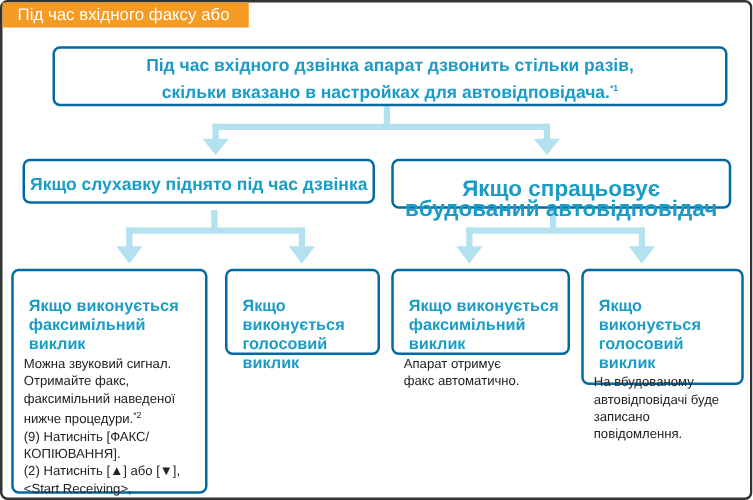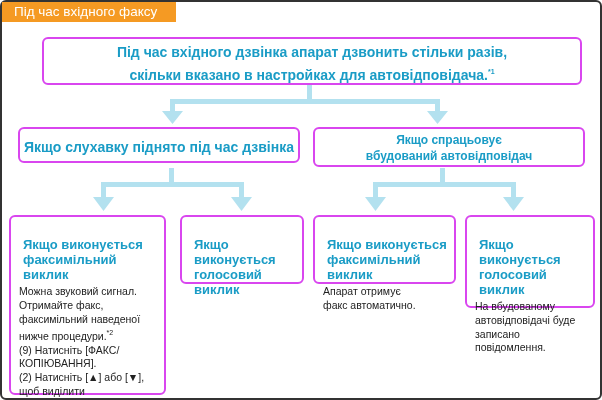--- a/index.html
+++ b/index.html
@@ -1,27 +1,27 @@
 <!DOCTYPE html>
 <html><head>
 <meta charset="utf-8">
 <style>
   html, body { margin:0; padding:0; background:#ffffff; }
   body { width:602px; height:400px; position:relative; overflow:hidden; font-family:"Liberation Sans", sans-serif; }
   .frame { position:absolute; left:0; top:0; width:598px; height:396px; border:2px solid #333; border-radius:6px; background:#fff; }
-  .tab { position:absolute; left:2px; top:2px; height:20px; width:174px; background:#f59a23; color:#fff; font-size:13.5px; line-height:20px; padding-left:12px; box-sizing:border-box; }
-  .box { position:absolute; border:2px solid #d946ef; border-radius:6px; background:#fff; box-sizing:border-box; }
+  .tab { position:absolute; left:2px; top:2px; height:20px; width:197px; background:#f59a23; color:#fff; font-size:13.5px; line-height:20px; padding-left:12px; box-sizing:border-box; }
+  .box { position:absolute; border:2px solid #0369a1; border-radius:6px; background:#fff; box-sizing:border-box; }
   .title { color:#1a9cc6; font-weight:bold; text-align:center; }
   .top-box { left:42px; top:37px; width:540px; height:48px; }
   .top-box .title { font-size:14px; line-height:20px; padding-top:3px; }
   .sup { font-size:7px; vertical-align:super; }
   .mid-left { left:18px; top:127px; width:282px; height:36px; }
   .mid-left .title { font-size:14px; line-height:36px; }
   .mid-right { left:313px; top:127px; width:272px; height:40px; }
-  .mid-right .title { font-size:12px; line-height:16px; padding-top:3px; }
+  .mid-right .title { font-size:18px; line-height:16px; padding-top:14px; }
   .leaf .title { font-size:13px; line-height:15px; text-align:left; padding:20px 0 0 12px; }
   .leaf .body { font-size:10.5px; color:#222; line-height:13.8px; padding:3px 6px 0 8px; }
   .leaf1 { left:9px; top:215px; width:157px; height:180px; }
   .leaf2 { left:180px; top:215px; width:124px; height:69px; }
   .leaf3 { left:313px; top:215px; width:143px; height:69px; }
   .leaf4 { left:465px; top:215px; width:130px; height:93px; }
   svg.conn { position:absolute; left:0; top:0; }
 </style>
 </head>
 <body>
@@ -79,21 +79,20 @@
     <div>факсимільний виклик</div>
   </div>
   <div class="body">
     <div>Можна звуковий сигнал.</div>
     <div>Отримайте факс,</div>
     <div>факсимільний наведеної</div>
     <div><span>нижче процедури.</span><span class="sup">*2</span></div>
     <div>(9) Натисніть [ФАКС/</div>
     <div>КОПІЮВАННЯ].</div>
     <div>(2) Натисніть [▲] або [▼],</div>
-    <div>щоб виділити</div>
     <div>&lt;Start Receiving&gt;,</div>
     <div>а тоді натисніть [OK].</div>
 
   </div>
 </div>
 
 <div class="box leaf leaf2">
   <div class="title">
     <div>Якщо виконується</div>
     <div>голосовий виклик</div>

